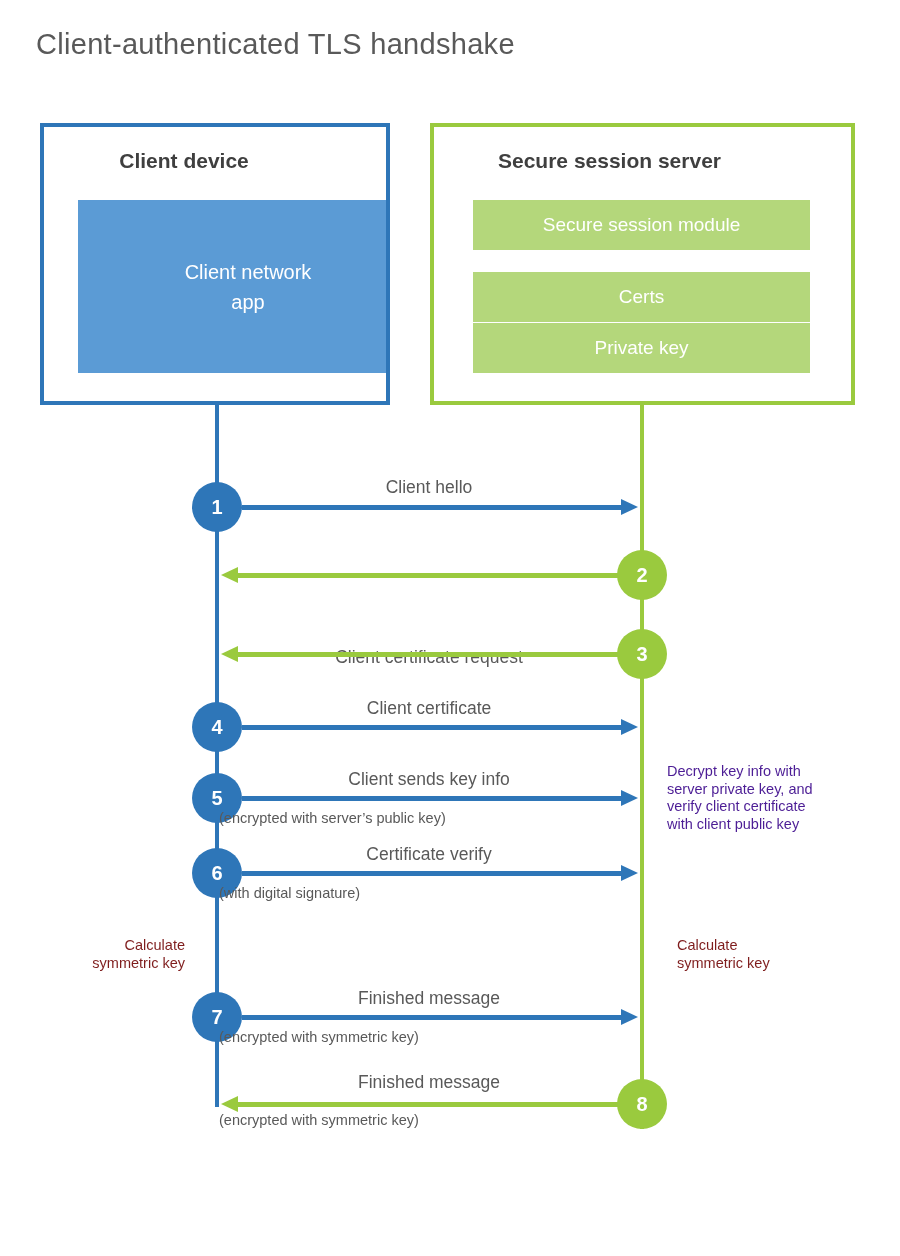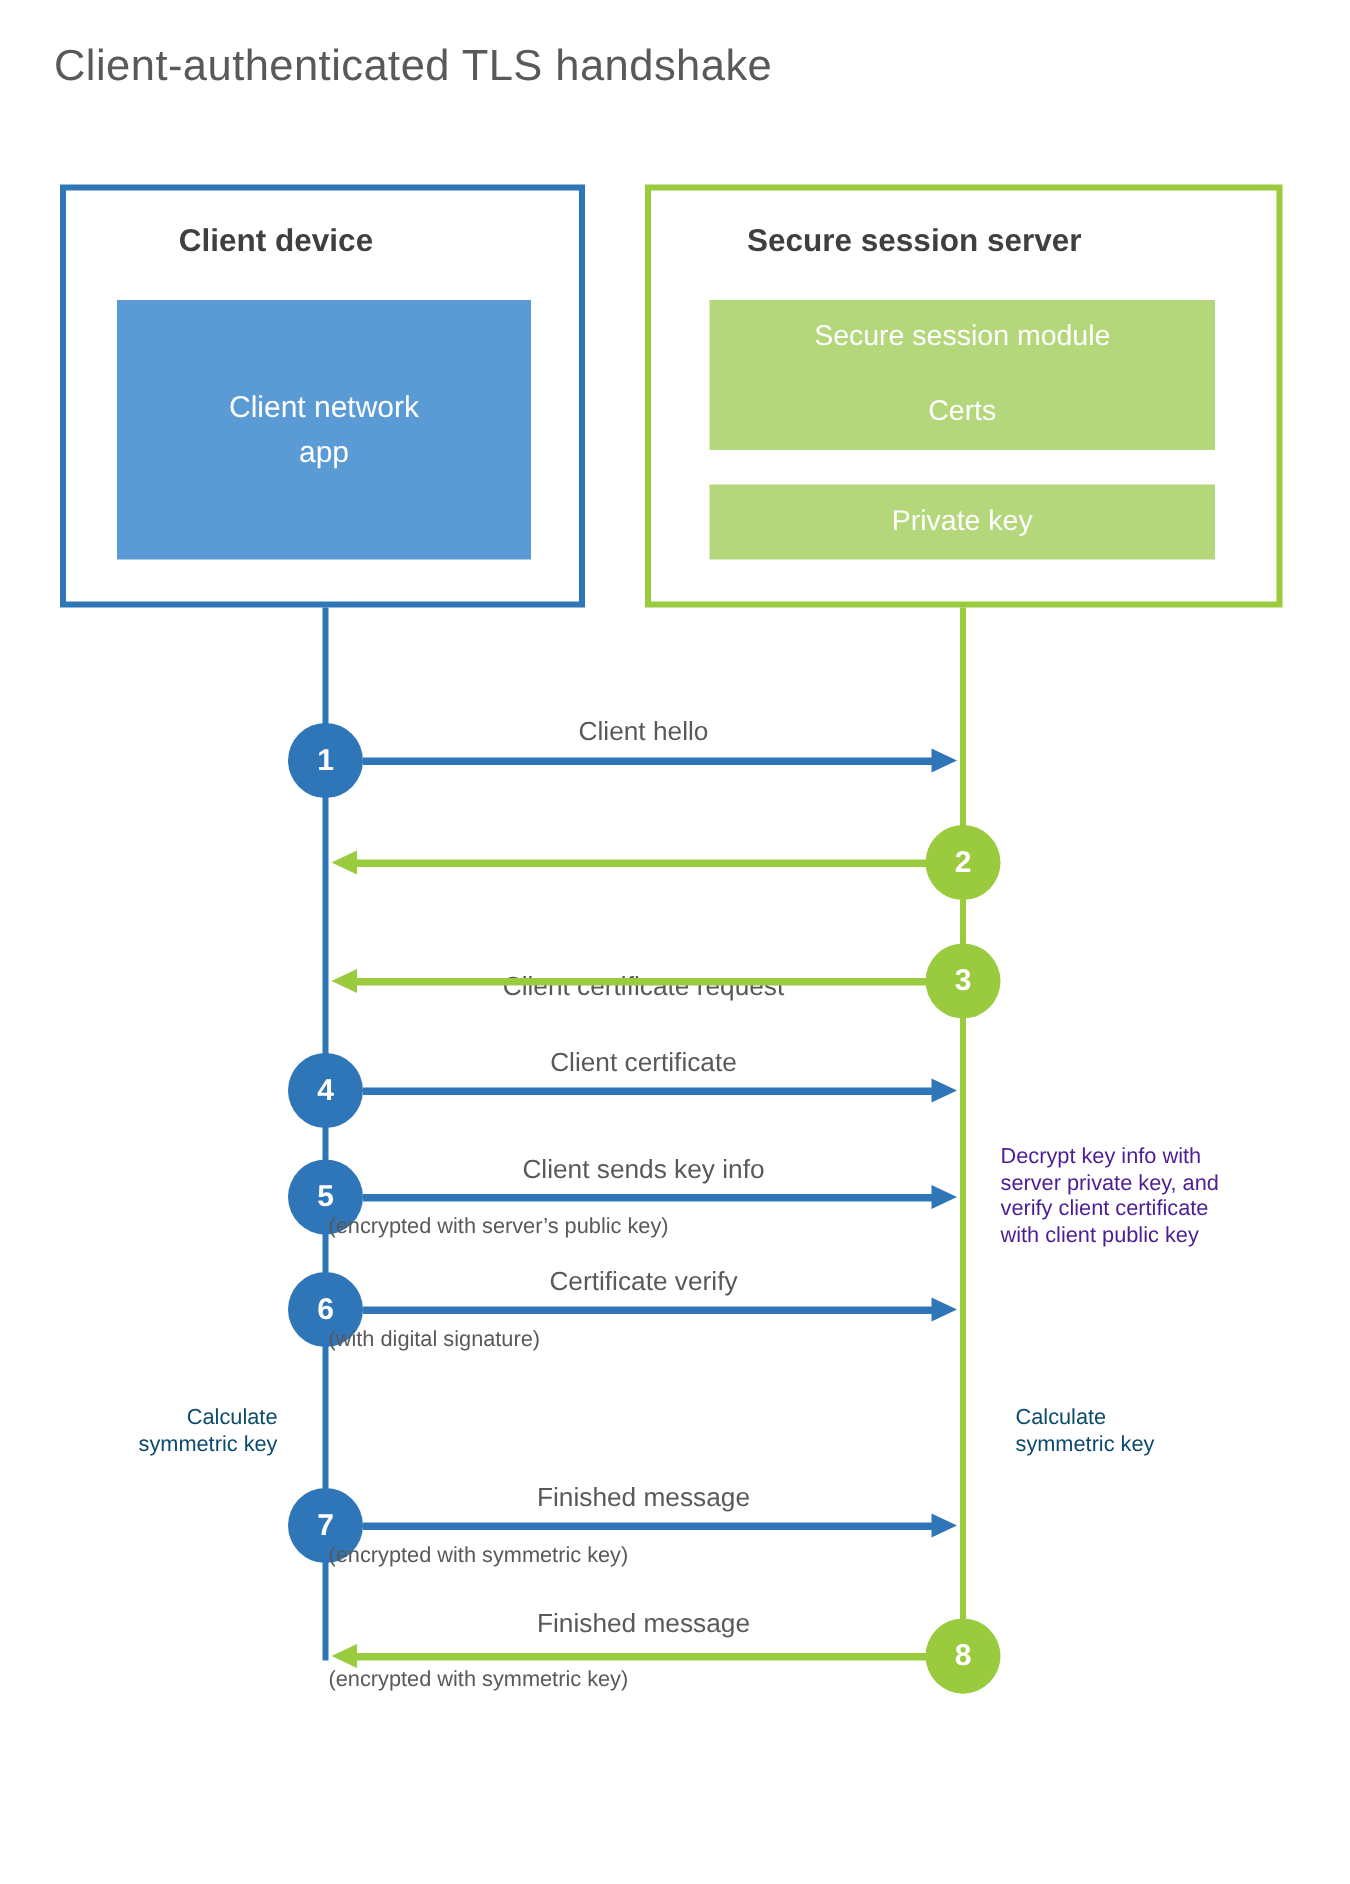--- a/index.html
+++ b/index.html
@@ -14,21 +14,21 @@
   
   .ebox{position:absolute;top:123px;height:282px;box-sizing:border-box;background:#fff;}
   .ebox.blue{left:40px;width:350px;border:4px solid #2E76B8;}
   .ebox.green{left:430px;width:425px;border:4px solid #9ACA3E;}
   .ehead{position:absolute;top:149px;font-size:21px;font-weight:bold;color:#3F3F3F;text-align:center;}
   .ehead.client{left:40px;width:288px;}
   .ehead.server{left:430px;width:359px;}
   .appbox{
     position:absolute;left:78px;top:200px;width:276px;height:173px;background:#5B9BD5;
     display:flex;align-items:center;justify-content:center;text-align:center;
-    color:#fff;font-size:20px;line-height:1.5;white-space:pre-line;
+    color:#fff;font-size:20px;line-height:1.5;white-space:pre-line;padding-left:32px;
   }
   .bar{
     position:absolute;left:473px;width:337px;height:50px;background:#B4D77B;
     display:flex;align-items:center;justify-content:center;
     color:#fff;font-size:19px;
   }
   
   .lifeline{position:absolute;width:4.5px;}
   .lifeline.blue{left:214.5px;top:405px;height:702px;background:#2E76B8;}
   .lifeline.green{left:639.5px;top:405px;height:724px;background:#9ACA3E;}
@@ -50,42 +50,42 @@
   
   .msg{position:absolute;left:219px;width:420px;text-align:center;font-size:17.5px;color:#595959;}
   .sub{position:absolute;left:219px;width:420px;text-align:left;font-size:14.5px;color:#595959;}
   
   .note{
     position:absolute;left:667px;top:763px;width:175px;
     font-size:14.5px;line-height:17.5px;color:#4c1d95;white-space:pre-line;
   }
   .calc{
     position:absolute;top:937px;font-size:14.5px;line-height:17.5px;
-    color:#0c4a6e;white-space:pre-line;
+    color:#7f1d1d;white-space:pre-line;
   }
   .calc.left{left:65px;width:120px;text-align:right;}
   .calc.right{left:677px;width:120px;text-align:left;}
 </style>
 </head>
 <body>
 
 <div class="canvas">
 
   <div class="title">Client-authenticated TLS handshake</div>
 
   <div class="ebox blue"></div>
   <div class="ebox green"></div>
   <div class="ehead client">Client device</div>
   <div class="ehead server">Secure session server</div>
 
   <div class="appbox">Client network
 app</div>
 
   <div class="bar" style="top:200px">Secure session module</div>
-  <div class="bar" style="top:250px">Certs</div>
+  <div class="bar" style="top:272px">Certs</div>
   <div class="bar" style="top:323px">Private key</div>
 
   <div class="lifeline blue"></div>
   <div class="lifeline green"></div>
 
   <div class="msg" style="top:477px">Client hello</div>
   <div class="shaft blue" style="top:505px"></div>
   <div class="head right" style="top:499px"></div>
   <div class="circle blue" style="top:482px">1</div>
 

